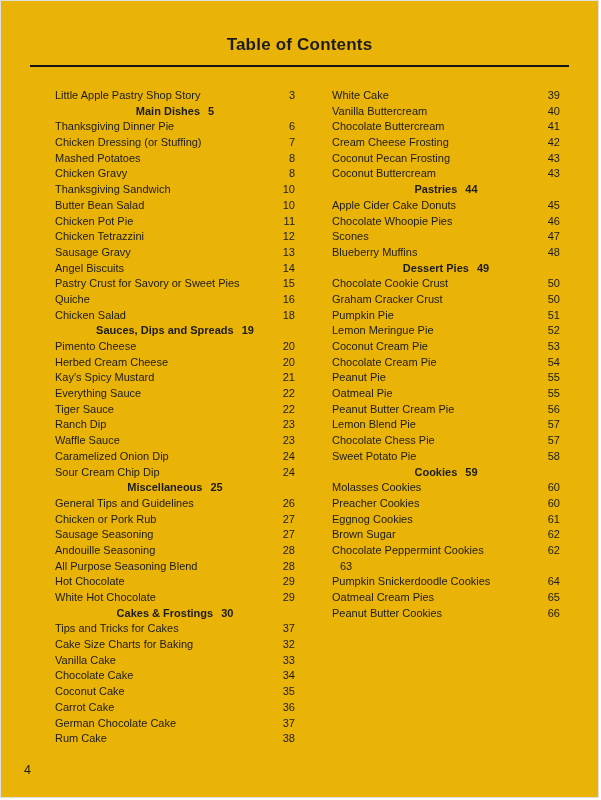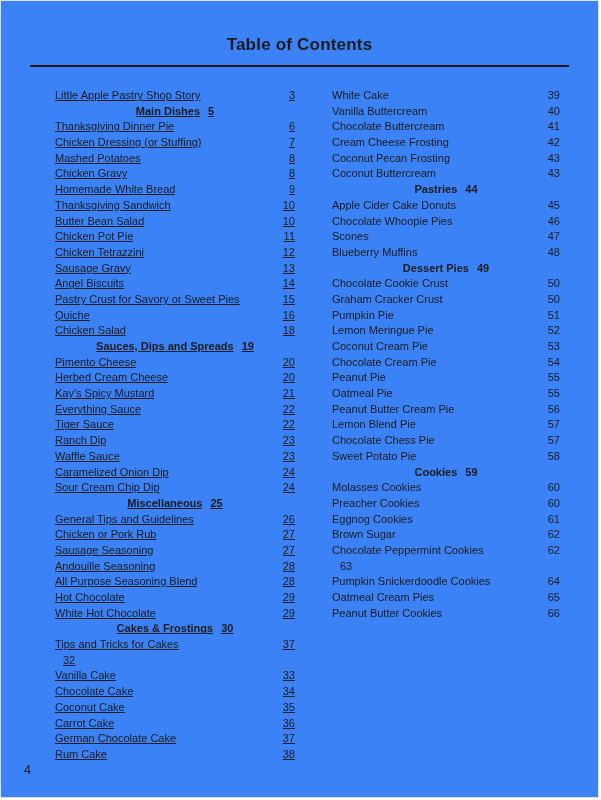--- a/index.html
+++ b/index.html
@@ -12,21 +12,21 @@
     height: 800px;
     font-family: "Liberation Sans", sans-serif;
     color: #1c1c1c;
     -webkit-font-smoothing: antialiased;
   }
   .page {
     position: relative;
     width: 599px;
     height: 798px;
     box-sizing: border-box;
-    background: #3b82f6;
+    background: #eab308;
     border: 1px solid #e0e0e0;
     overflow: hidden;
   }
   .page-title {
     text-align: center;
     font-weight: bold;
     font-size: 17px;
     padding-top: 34px;
     letter-spacing: 0.2px;
   }
@@ -39,21 +39,20 @@
     display: flex;
     padding: 21px 0 0 54px;
   }
   .col {
     display: flex;
     flex-direction: column;
   }
   .col-left {
     width: 240px;
     margin-right: 17px;
-    text-decoration: underline;
   }
   .col-right {
     width: 228px;
     margin-left: 20px;
   }
   .toc-row {
     display: flex;
     justify-content: space-between;
     align-items: baseline;
     font-size: 11px;
@@ -106,24 +105,20 @@
         </div>
         <div class="toc-row">
           <span class="toc-label">Mashed Potatoes</span>
           <span class="toc-page">8</span>
         </div>
         <div class="toc-row">
           <span class="toc-label">Chicken Gravy</span>
           <span class="toc-page">8</span>
         </div>
         <div class="toc-row">
-          <span class="toc-label">Homemade White Bread</span>
-          <span class="toc-page">9</span>
-        </div>
-        <div class="toc-row">
           <span class="toc-label">Thanksgiving Sandwich</span>
           <span class="toc-page">10</span>
         </div>
         <div class="toc-row">
           <span class="toc-label">Butter Bean Salad</span>
           <span class="toc-page">10</span>
         </div>
         <div class="toc-row">
           <span class="toc-label">Chicken Pot Pie</span>
           <span class="toc-page">11</span>
@@ -226,20 +221,21 @@
         </div>
         <div class="toc-row section">
           <span class="toc-label">Cakes &amp; Frostings</span>
           <span class="toc-page">30</span>
         </div>
         <div class="toc-row">
           <span class="toc-label">Tips and Tricks for Cakes</span>
           <span class="toc-page">37</span>
         </div>
         <div class="toc-row">
+          <span class="toc-label">Cake Size Charts for Baking</span>
           <span class="toc-page">32</span>
         </div>
         <div class="toc-row">
           <span class="toc-label">Vanilla Cake</span>
           <span class="toc-page">33</span>
         </div>
         <div class="toc-row">
           <span class="toc-label">Chocolate Cake</span>
           <span class="toc-page">34</span>
         </div>

